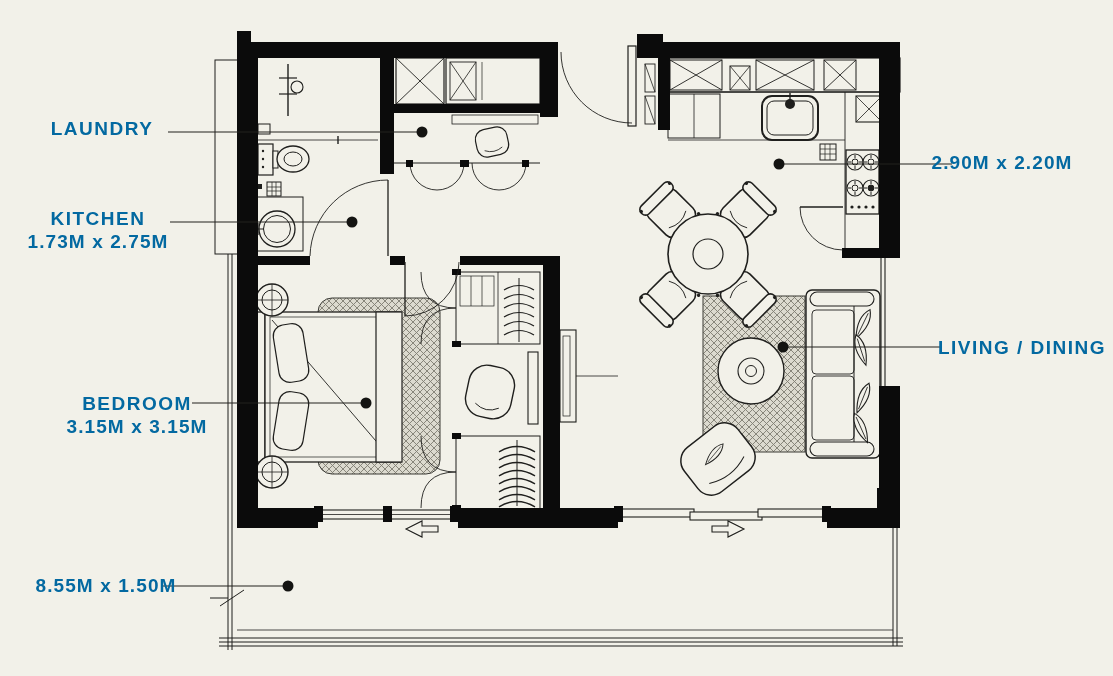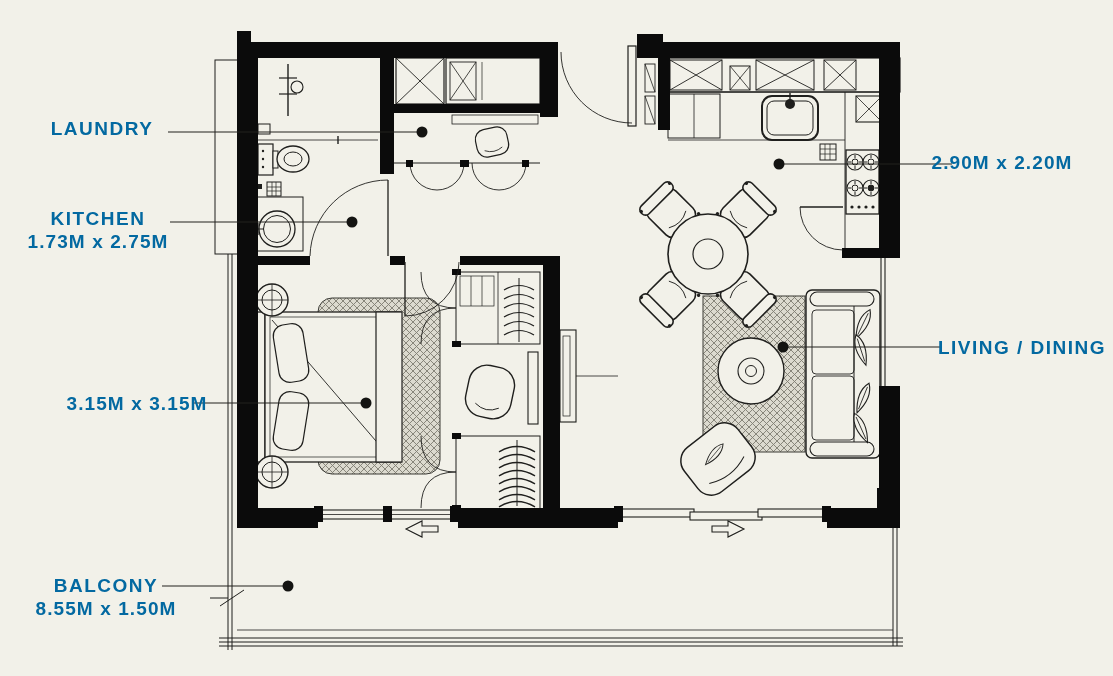--- a/index.html
+++ b/index.html
@@ -354,25 +354,25 @@
 <div class="lbl" style="left:28px;top:117px;width:148px">
   <div>LAUNDRY</div>
 </div>
 
 <div class="lbl" style="left:22px;top:207px;width:152px">
   <div>KITCHEN</div>
   <div class="sz">1.73M x 2.75M</div>
 </div>
 
 <div class="lbl" style="left:58px;top:392px;width:158px">
+  <div>BEDROOM</div>
   <div class="sz">3.15M x 3.15M</div>
 </div>
 
 <div class="lbl" style="left:30px;top:574px;width:152px">
-  <div>BALCONY</div>
   <div class="sz">8.55M x 1.50M</div>
 </div>
 
 <div class="lbl" style="left:922px;top:151px;width:160px">
   <div class="sz">2.90M x 2.20M</div>
 </div>
 
 <div class="lbl" style="left:936px;top:336px;width:172px">
   <div>LIVING / DINING</div>
 </div>

